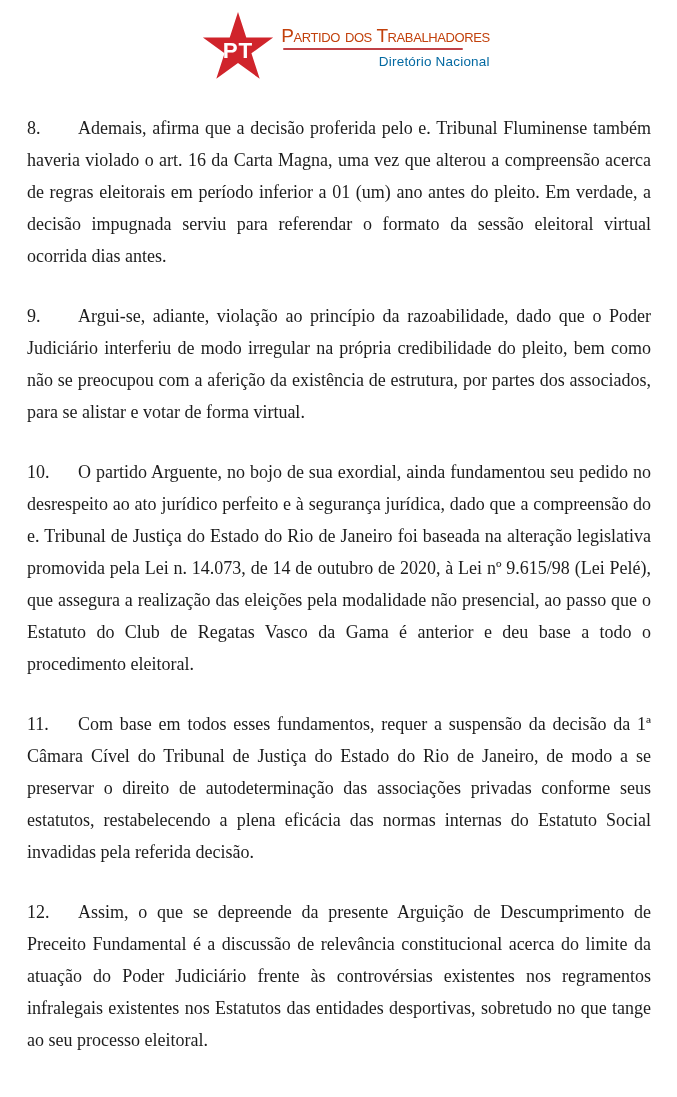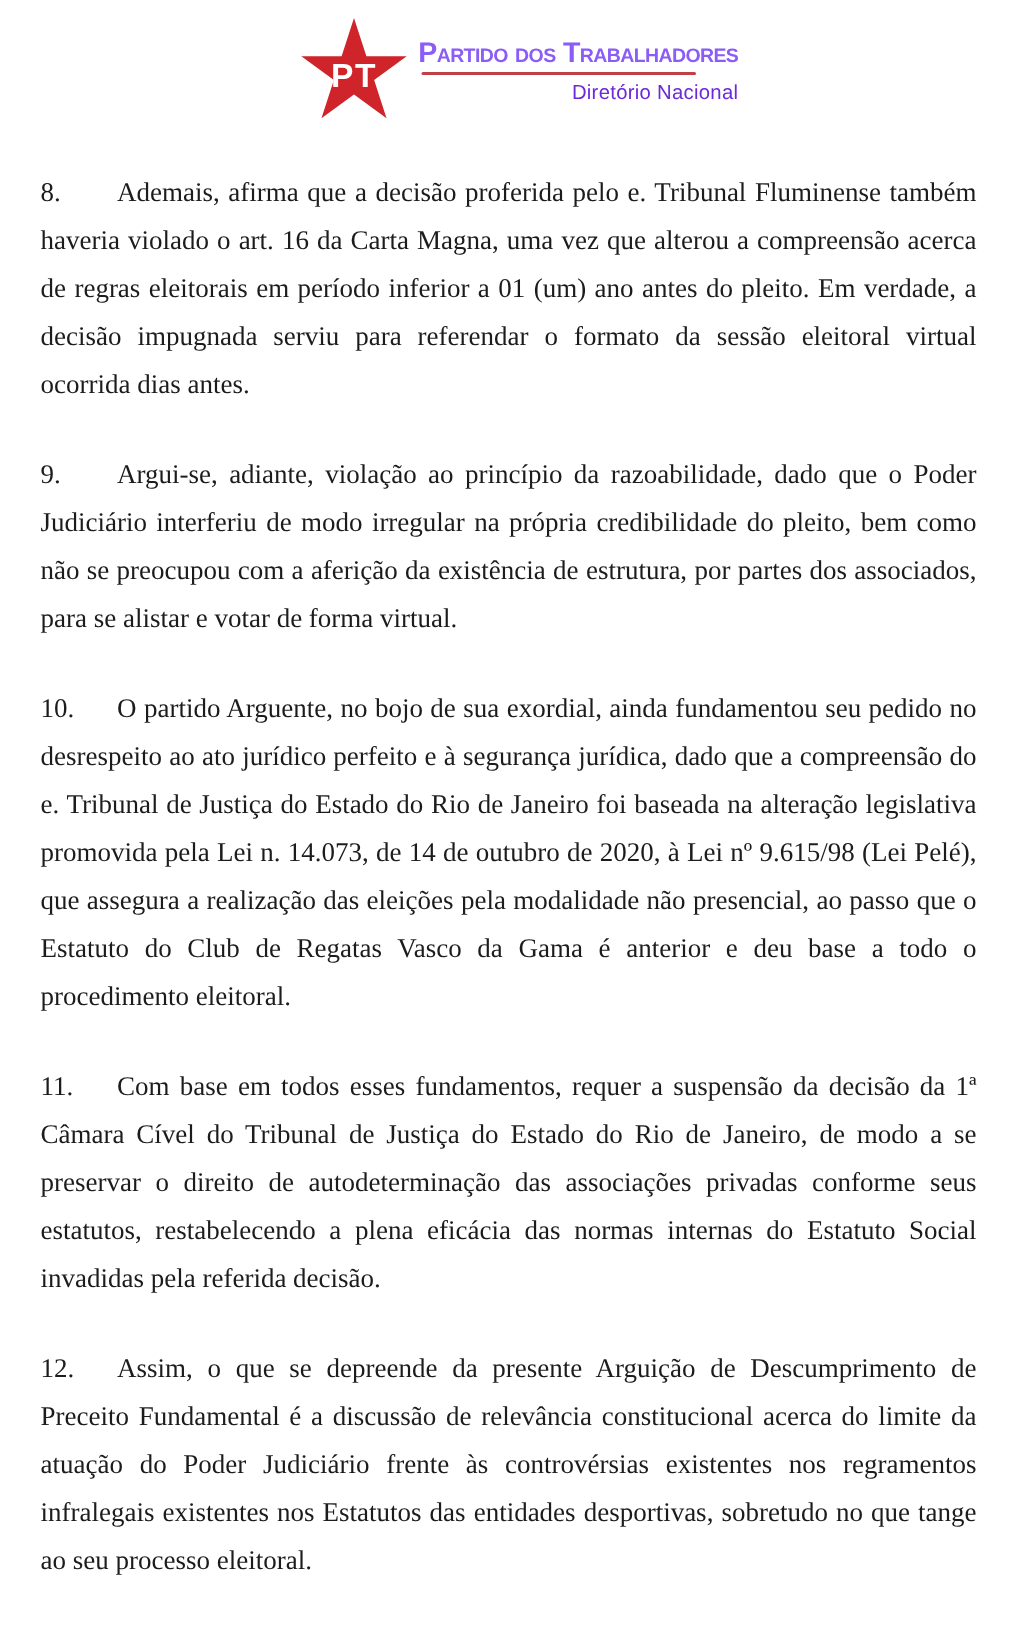--- a/index.html
+++ b/index.html
@@ -30,39 +30,39 @@
     height: 72px;
     display: block;
     margin-left: 8px; 
   }
   .wordmark-block {
     margin-top: 3px;
     width: fit-content;
   }
   .org-name {
     font-family: "Liberation Sans", sans-serif;
-    font-weight: 700;
+    font-weight: 400;
     font-variant: small-caps;
     font-size: 19px;
     letter-spacing: -0.4px;
-    color: #8b5cf6;
+    color: #c2410c;
     line-height: 1.05;
     white-space: nowrap;
   }
   .red-rule {
     height: 2px;
     width: 86%;
     margin-left: 2px;
     margin-top: 2px;
     border-radius: 1px;
   }
   .division {
     font-family: "Liberation Sans", sans-serif;
     font-size: 13.5px;
-    color: #6d28d9;
+    color: #0369a1;
     text-align: right;
     margin-top: 4px;
     letter-spacing: 0.2px;
   }
   
   .doc-body {
     margin: 30px 26px 0 27px;
     color: #1c1c1c;
   }
   .para {

